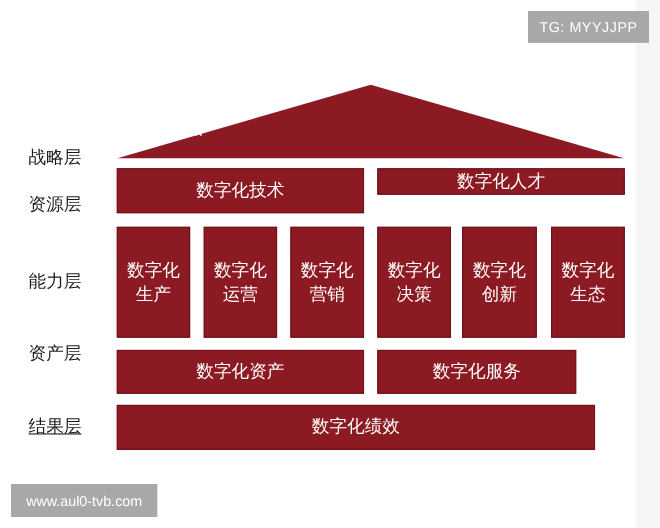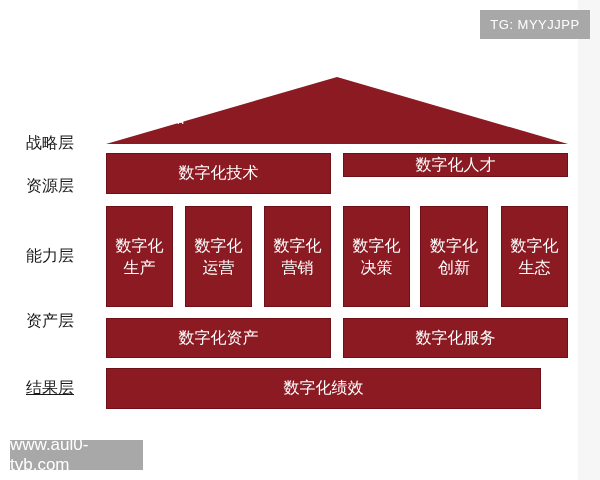--- a/index.html
+++ b/index.html
@@ -1,20 +1,20 @@
 <!DOCTYPE html>
 <html><head>
 <meta charset="utf-8">
 <style>
   html,body{margin:0;padding:0;}
   body{width:600px;height:480px;background:#ffffff;position:relative;overflow:hidden;font-family:"DejaVu Sans",sans-serif;}
   .rightstrip{position:absolute;left:578px;top:0;width:22px;height:480px;background:#f6f6f6;}
   .tag{position:absolute;background:#a8a8a8;color:#ffffff;font-family:"Liberation Sans",sans-serif;font-size:13px;display:flex;align-items:center;justify-content:center;}
   .tag.tg{left:480px;top:10px;width:110px;height:29px;letter-spacing:0.5px;}
-  .tag.web{left:10px;top:440px;width:133px;height:30px;font-size:17px;}
+  .tag.web{left:10px;top:440px;width:133px;height:30px;font-size:13px;}
   .layer-label{position:absolute;left:26px;width:76px;font-size:16px;color:#1a1a1a;text-align:left;}
   .roof{position:absolute;left:106px;top:77px;width:462px;height:67px;}
   .box{position:absolute;background:#8b1a22;color:#ffffff;display:flex;align-items:center;justify-content:center;text-align:center;box-shadow:inset 0 0 0 1px #6e1017;}
   .wide{font-size:16px;}
   .tall{font-size:16px;line-height:22px;flex-direction:column;}
   .roof-text{position:absolute;left:106px;top:107px;width:462px;color:#fff;font-size:16px;}
 </style>
 </head>
 <body>
 
@@ -56,15 +56,15 @@
 <div class="box tall" style="left:420px;top:206px;width:68px;height:101px;">
   <span>数字化</span>
   <span>创新</span>
 </div>
 <div class="box tall" style="left:501px;top:206px;width:67px;height:101px;">
   <span>数字化</span>
   <span>生态</span>
 </div>
 
 <div class="box wide" style="left:106px;top:318px;width:225px;height:40px;">数字化资产</div>
-<div class="box wide" style="left:343px;top:318px;width:225px;height:40px;">数字化服务</div>
+<div class="box wide" style="left:343px;top:318px;width:181px;height:40px;">数字化服务</div>
 
 <div class="box wide" style="left:106px;top:368px;width:435px;height:41px;">数字化绩效</div>
 
 </body></html>

